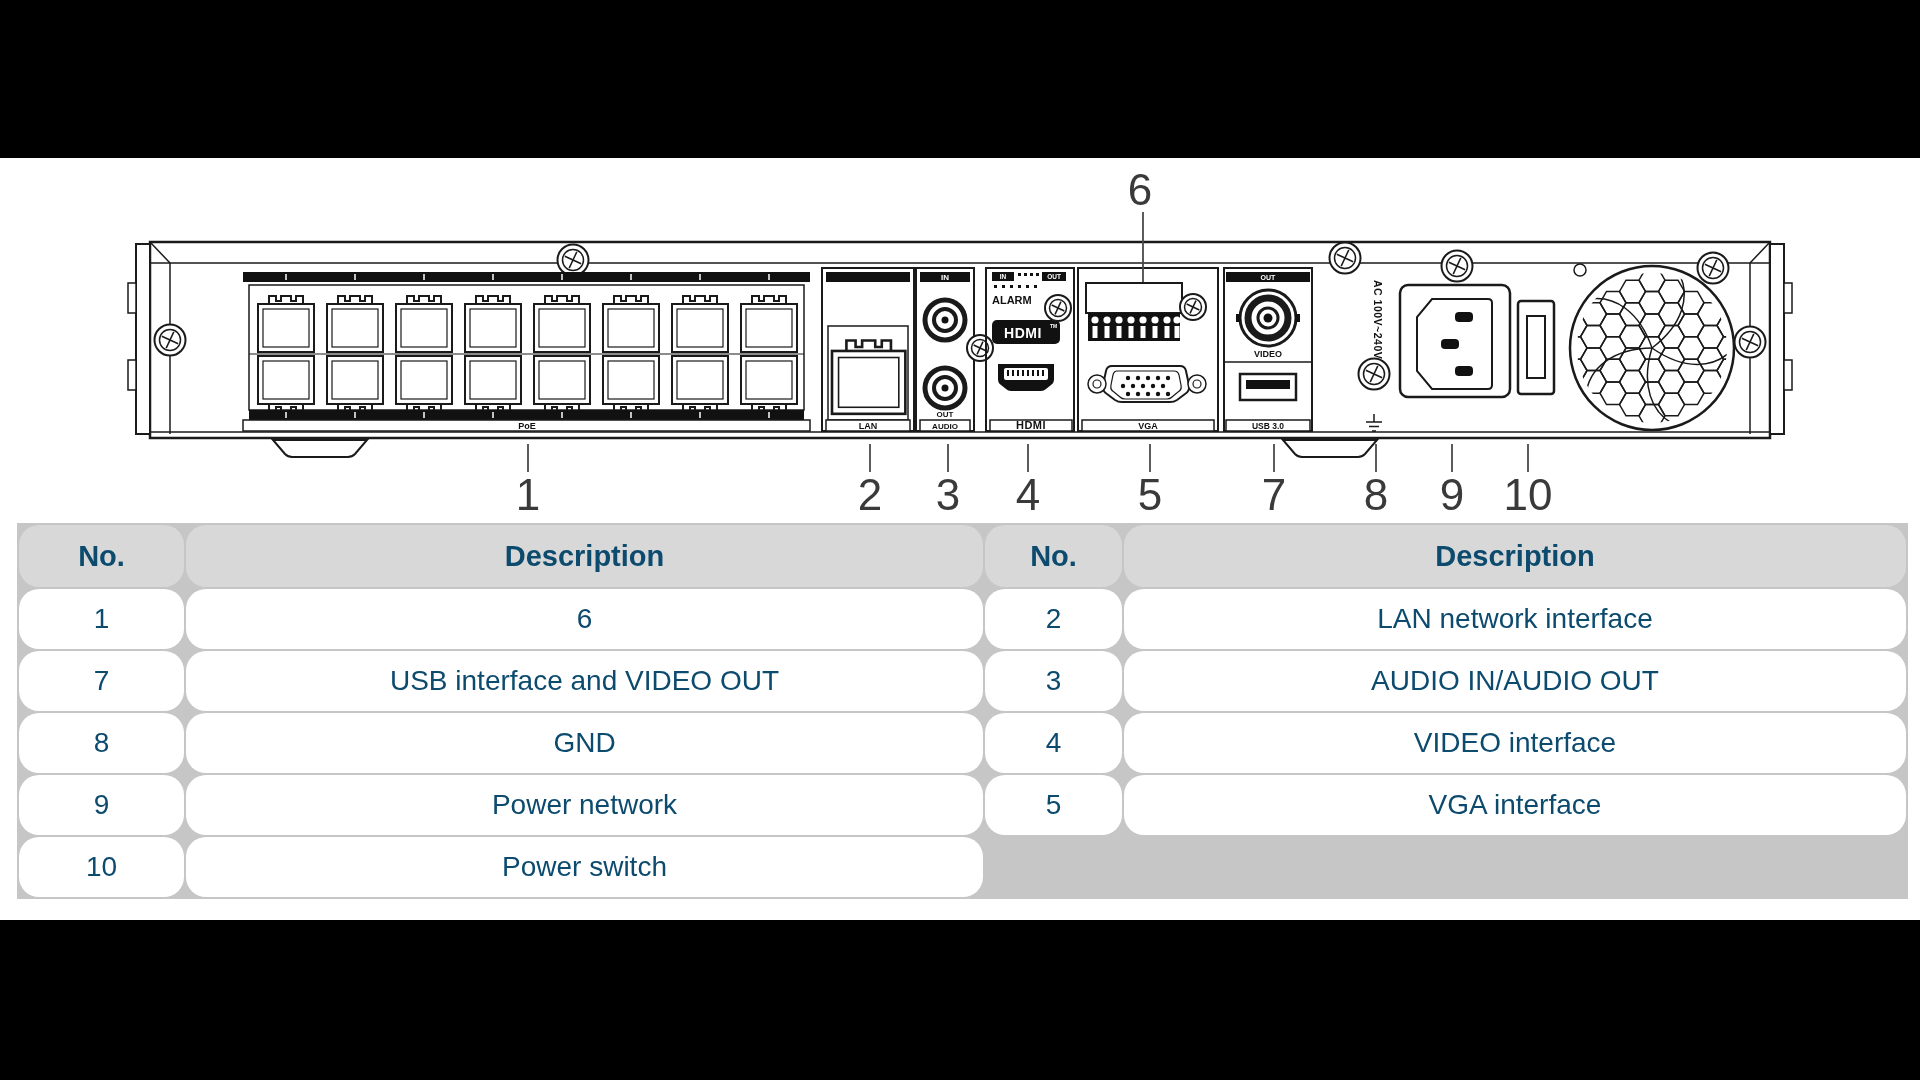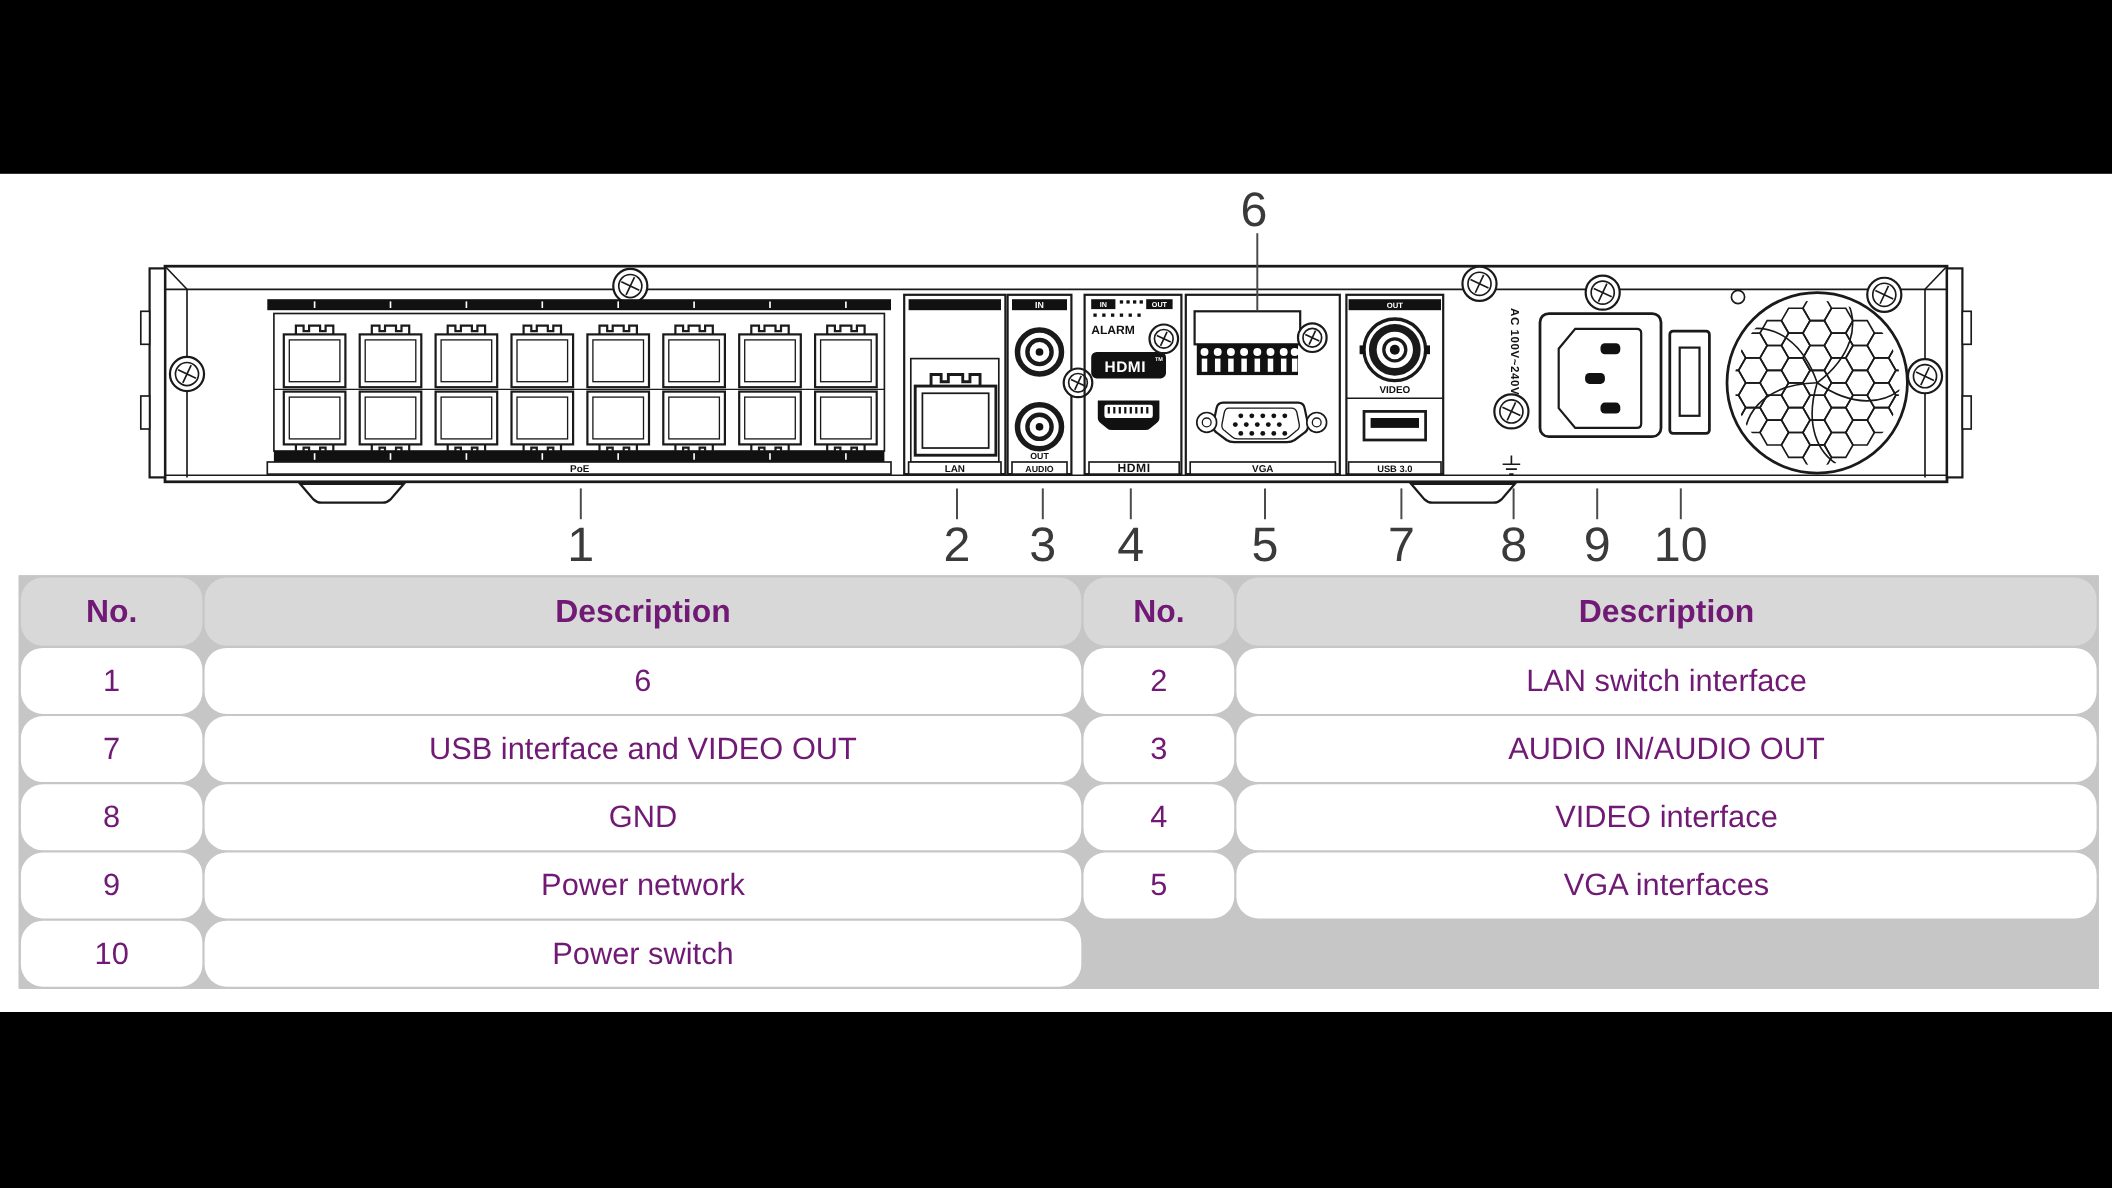--- a/index.html
+++ b/index.html
@@ -36,21 +36,21 @@
 
   
   .spec-table{
     position:absolute;left:17px;top:365px;
     display:grid;
     grid-template-columns:165px 797px 137px 782px;
     grid-template-rows:62px repeat(5,60px);
     gap:2px;border:2px solid #c6c6c6;background:#c6c6c6;
   }
   .cell{background:#fff;display:flex;align-items:center;justify-content:center;
-    font-size:28px;color:#701a75;border-radius:20px;}
+    font-size:28px;color:#0c4a6e;border-radius:20px;}
   .cell.hdr{background:#d8d8d8;font-weight:bold;font-size:29px;}
 </style>
 </head>
 <body>
 
 <div class="letterbox" id="bar-top"></div>
 
 <div class="canvas">
 
   <svg class="device" viewBox="0 0 1920 762">
@@ -400,34 +400,34 @@
   <div class="spec-table">
     <div class="cell hdr">No.</div>
     <div class="cell hdr">Description</div>
     <div class="cell hdr">No.</div>
     <div class="cell hdr">Description</div>
 
     <div class="cell">1</div>
     <div class="cell">6</div>
 
     <div class="cell">2</div>
-    <div class="cell">LAN switch interface</div>
+    <div class="cell">LAN network interface</div>
     <div class="cell">7</div>
     <div class="cell">USB interface and VIDEO OUT</div>
 
     <div class="cell">3</div>
     <div class="cell">AUDIO IN/AUDIO OUT</div>
     <div class="cell">8</div>
     <div class="cell">GND</div>
 
     <div class="cell">4</div>
     <div class="cell">VIDEO interface</div>
     <div class="cell">9</div>
     <div class="cell">Power network</div>
 
     <div class="cell">5</div>
-    <div class="cell">VGA interfaces</div>
+    <div class="cell">VGA interface</div>
     <div class="cell">10</div>
     <div class="cell">Power switch</div>
   </div>
 </div>
 
 <div class="letterbox" id="bar-bottom"></div>
 
 </body></html>

